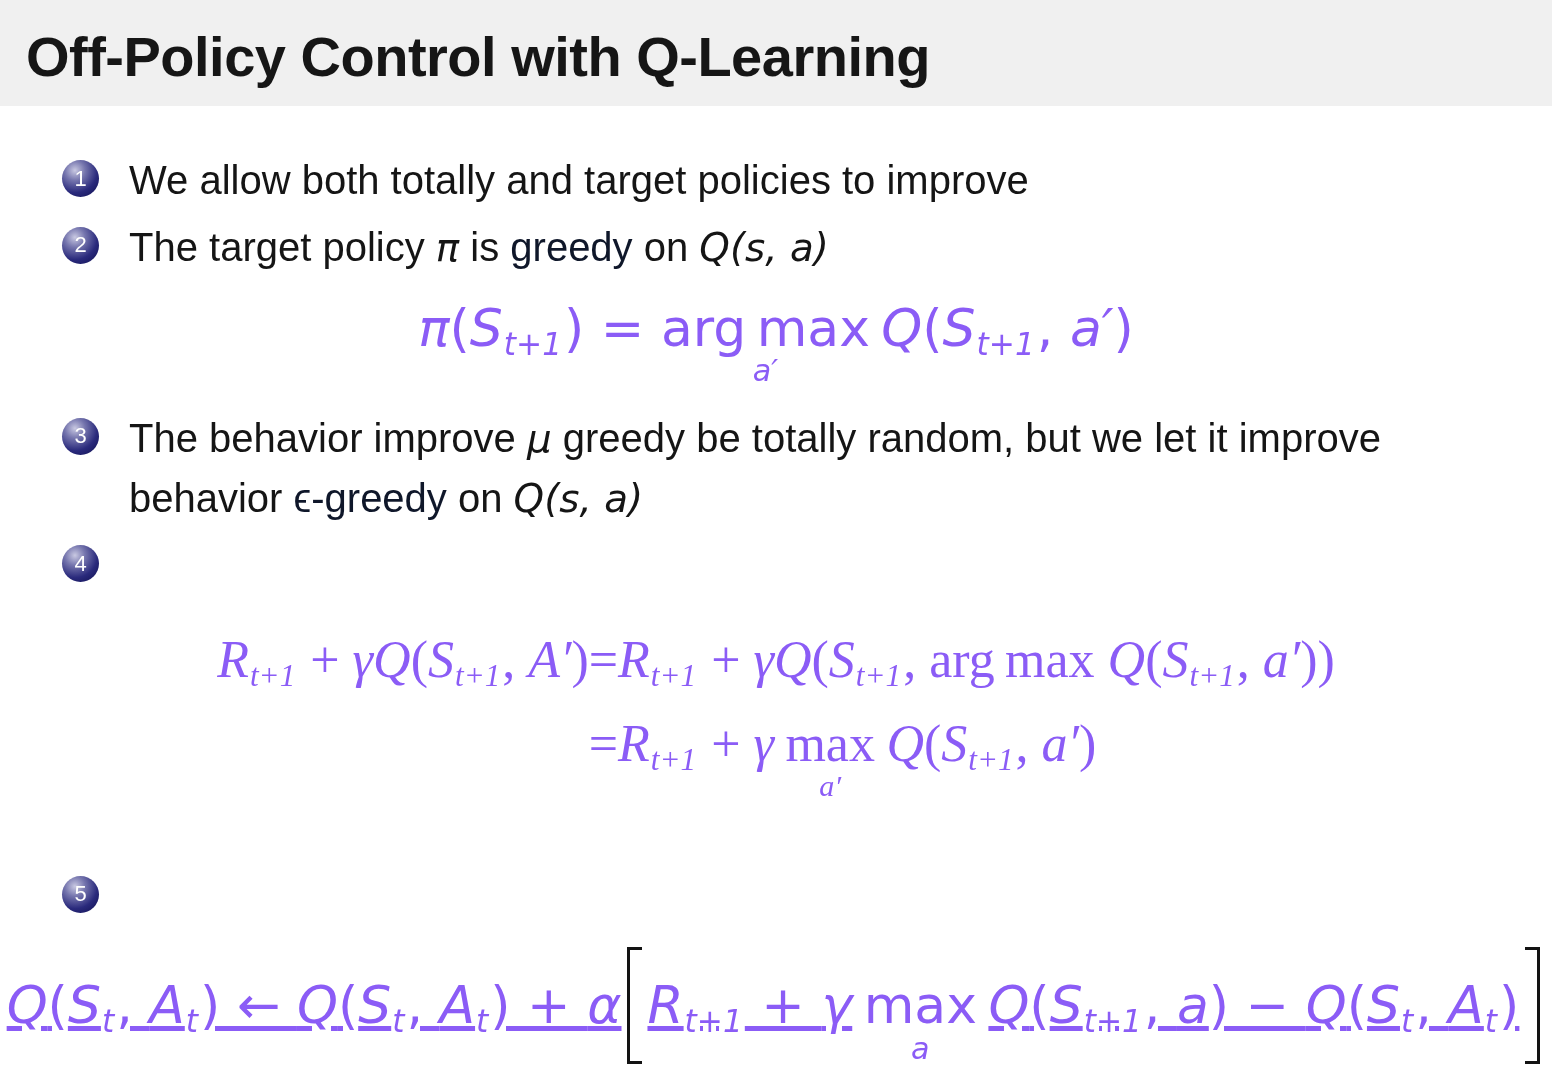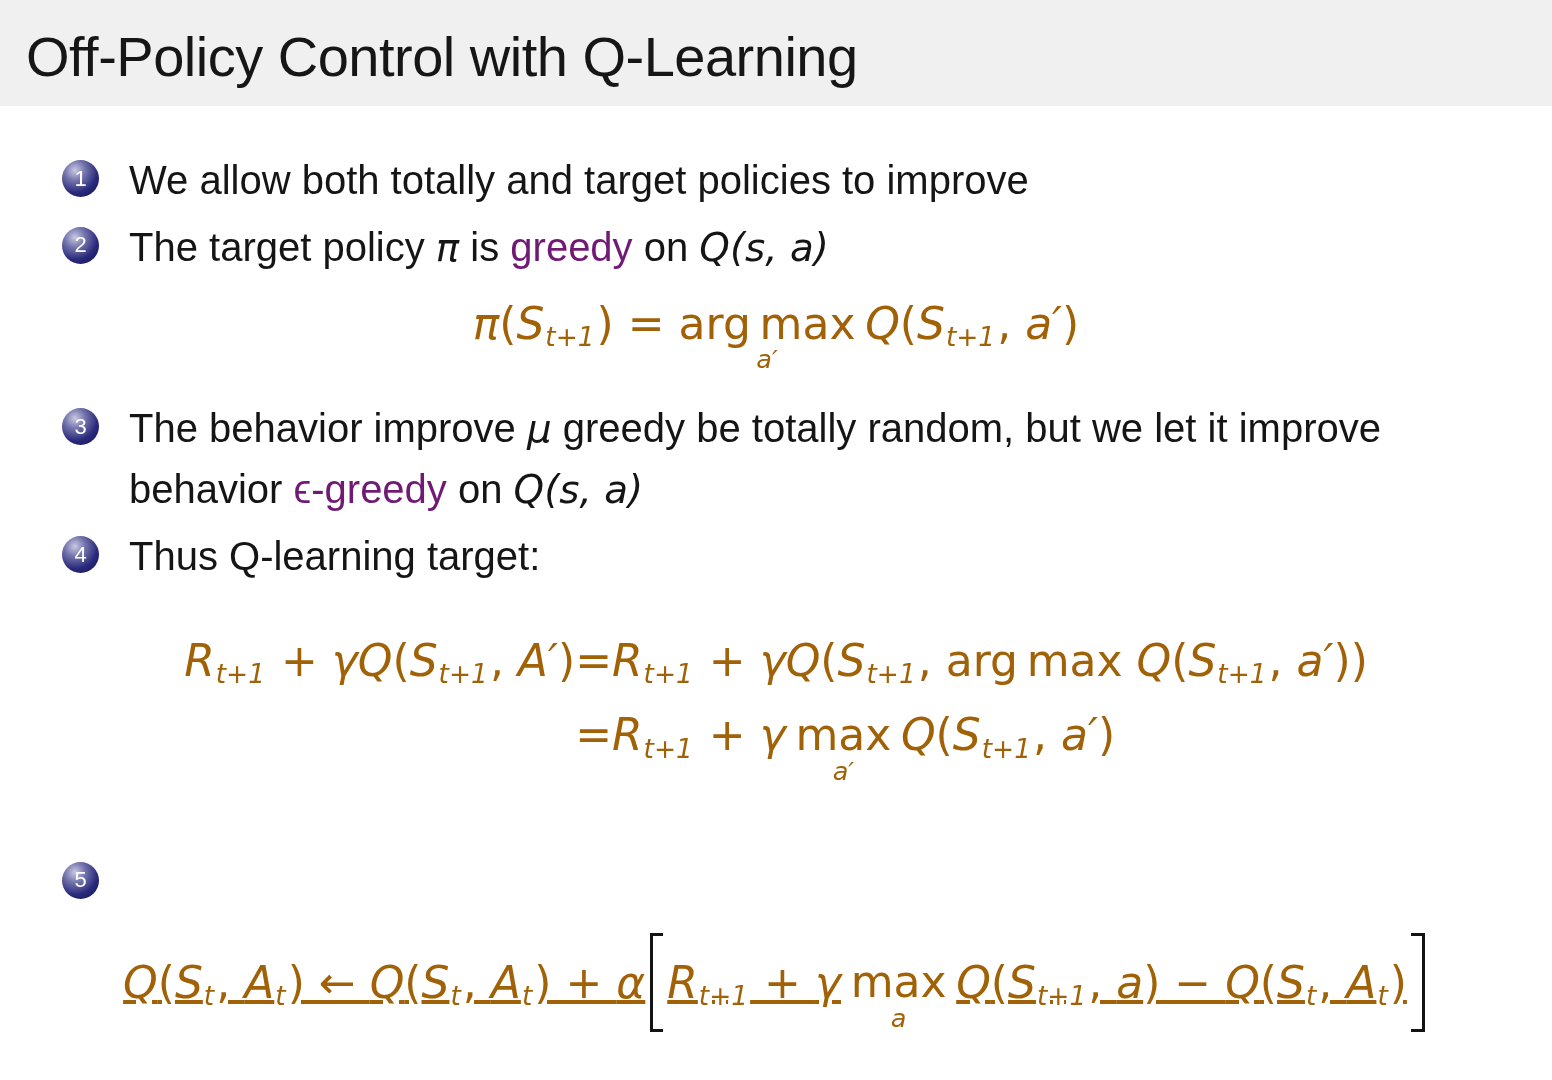--- a/index.html
+++ b/index.html
@@ -7,40 +7,40 @@
   .slide {
     position:relative; width:1552px; height:1080px;
     background:#ffffff; overflow:hidden;
     font-family:"Liberation Sans", sans-serif; color:#151515;
   }
   .titlebar {
     height:106px; background:#f0f0f0;
     display:flex; align-items:center; padding:6px 0 0 26px;
   }
   .titlebar h1 {
-    font-size:56px; font-weight:normal; letter-spacing:-0.5px; color:#161616;
+    font-size:56px; font-weight:bold; letter-spacing:-0.5px; color:#161616;
   }
   .body { padding-top:38px; }
   .item {
     display:flex; align-items:flex-start;
     margin:6px 40px 6px 62px;
     font-size:40px; line-height:1.52; color:#151515;
   }
   .ball {
     flex:0 0 auto; width:37px; height:37px; border-radius:50%;
     margin-top:10px; margin-right:30px;
     background:radial-gradient(circle at 35% 28%, #c9c9e2 0%, #7676ae 28%, #2a2a7c 62%, #0d0d4c 100%);
     color:#ffffff; display:flex; align-items:center; justify-content:center;
     font-size:22px; line-height:1;
   }
-  .seg-red { color:#701a75; }
+  .seg-red { color:#0f172a; }
   .seg-math { font-family:"DejaVu Sans", sans-serif; font-style:italic; font-size:0.97em; }
   
   .display {
-    font-family:"DejaVu Sans", sans-serif; font-size:44px; color:#a16207;
+    font-family:"DejaVu Sans", sans-serif; font-size:52px; color:#8b5cf6;
     text-align:center; white-space:nowrap;
   }
   .m-i { font-style:italic; }
   .m-u { font-style:normal; }
   .m-sub { font-size:0.6em; font-style:italic; vertical-align:-0.28em; margin:0 2px 0 1px; }
   .msp { display:inline-block; width:0.22em; }
   .mlim { display:inline-block; position:relative; text-align:center; }
   .mlim-bot {
     position:absolute; top:97%; left:50%; transform:translateX(-50%);
     font-size:0.58em; font-style:italic; line-height:1;
@@ -48,21 +48,21 @@
   .bigbr { display:inline-block; width:0.3em; height:2.25em; vertical-align:-0.78em;
            position:relative; margin:0 0.1em; }
   .bigbr::before { content:""; position:absolute; top:0; bottom:0; left:0; right:0;
            border:0 solid #131313; }
   .lbr::before { border-left-width:3.5px; border-top-width:3.5px; border-bottom-width:3.5px; }
   .rbr::before { border-right-width:3.5px; border-top-width:3.5px; border-bottom-width:3.5px; }
   
   .f-pi { margin:20px 0 46px 0; }
   .align-block { display:table; margin:48px auto 0 auto; }
   .arow { display:table-row; }
-  .lhs, .rhs { display:table-cell; vertical-align:baseline; }
+  .lhs, .rhs { display:table-cell; vertical-align:baseline;font-family:Liberation Serif, serif; }
   .lhs { text-align:right; }
   .rhs { text-align:left; }
   .arow-2 .lhs, .arow-2 .rhs { padding-top:20px; }
   .mt-big { margin-top:88px; }
   .f-update { margin-top:34px;text-decoration:underline; }
 </style>
 </head>
 <body>
 
 <div class="slide">
@@ -93,21 +93,20 @@
       <span class="ball">
           <span>3</span>
         </span>
       <span class="itext"><span class="seg-plain">The behavior improve </span><span class="seg-math">μ</span><span class="seg-plain"> greedy be totally random, but we let it improve</span><br><span class="seg-plain">behavior </span><span class="seg-red">ϵ-greedy</span><span class="seg-plain"> on </span><span class="seg-math">Q(s, a)</span></span>
     </div>
 
     <div class="item">
       <span class="ball">
           <span>4</span>
         </span>
-      <span class="itext"><span class="seg-plain">Thus Q-learning target:</span></span>
     </div>
 
     <div class="display align-block">
       <div class="arow">
         <span class="lhs"><span class="m-i">R</span><span class="m-sub">t+1</span><span class="m-u"> + </span><span class="m-i">γQ</span><span class="m-u">(</span><span class="m-i">S</span><span class="m-sub">t+1</span><span class="m-u">, </span><span class="m-i">A′</span><span class="m-u">) </span></span>
           <span class="rhs"><span class="m-u">=</span><span class="m-i">R</span><span class="m-sub">t+1</span><span class="m-u"> + </span><span class="m-i">γQ</span><span class="m-u">(</span><span class="m-i">S</span><span class="m-sub">t+1</span><span class="m-u">, arg max </span><span class="m-i">Q</span><span class="m-u">(</span><span class="m-i">S</span><span class="m-sub">t+1</span><span class="m-u">, </span><span class="m-i">a′</span><span class="m-u">))</span></span>
       </div>
       <div class="arow arow-2">
         <span class="lhs"></span>
           <span class="rhs"><span class="m-u">=</span><span class="m-i">R</span><span class="m-sub">t+1</span><span class="m-u"> + </span><span class="m-i">γ</span><span class="msp"></span><span class="mlim"><span class="mlim-top">max</span><span class="mlim-bot">a′</span></span><span class="msp"></span><span class="m-i">Q</span><span class="m-u">(</span><span class="m-i">S</span><span class="m-sub">t+1</span><span class="m-u">, </span><span class="m-i">a′</span><span class="m-u">)</span></span>

